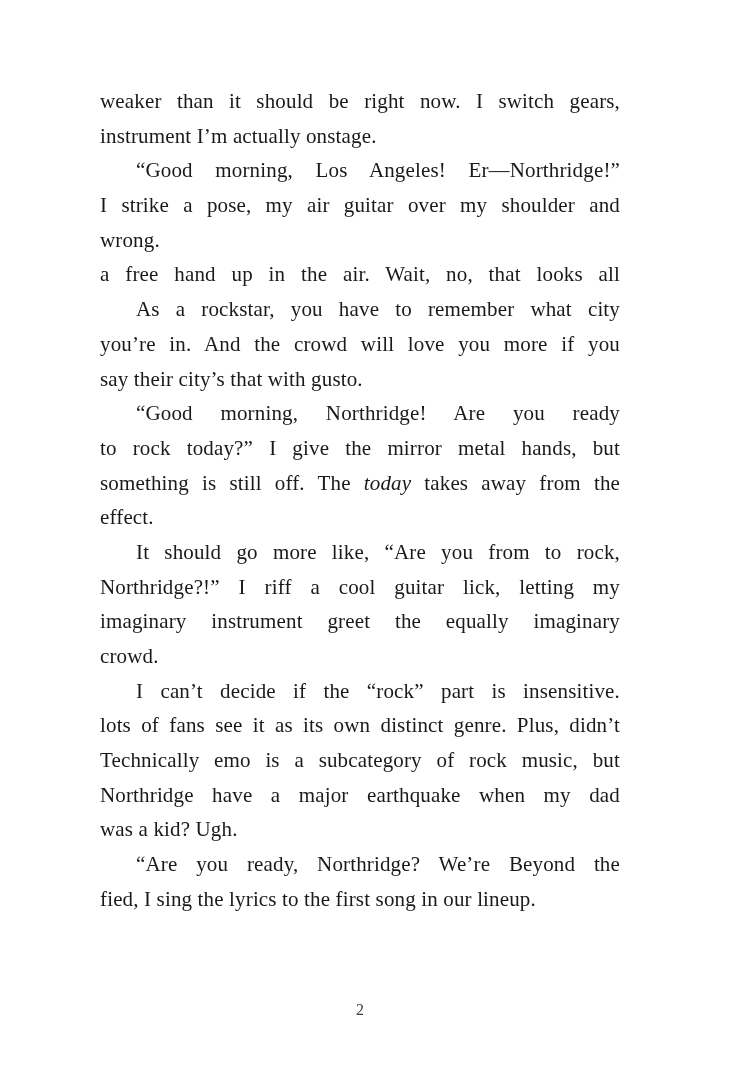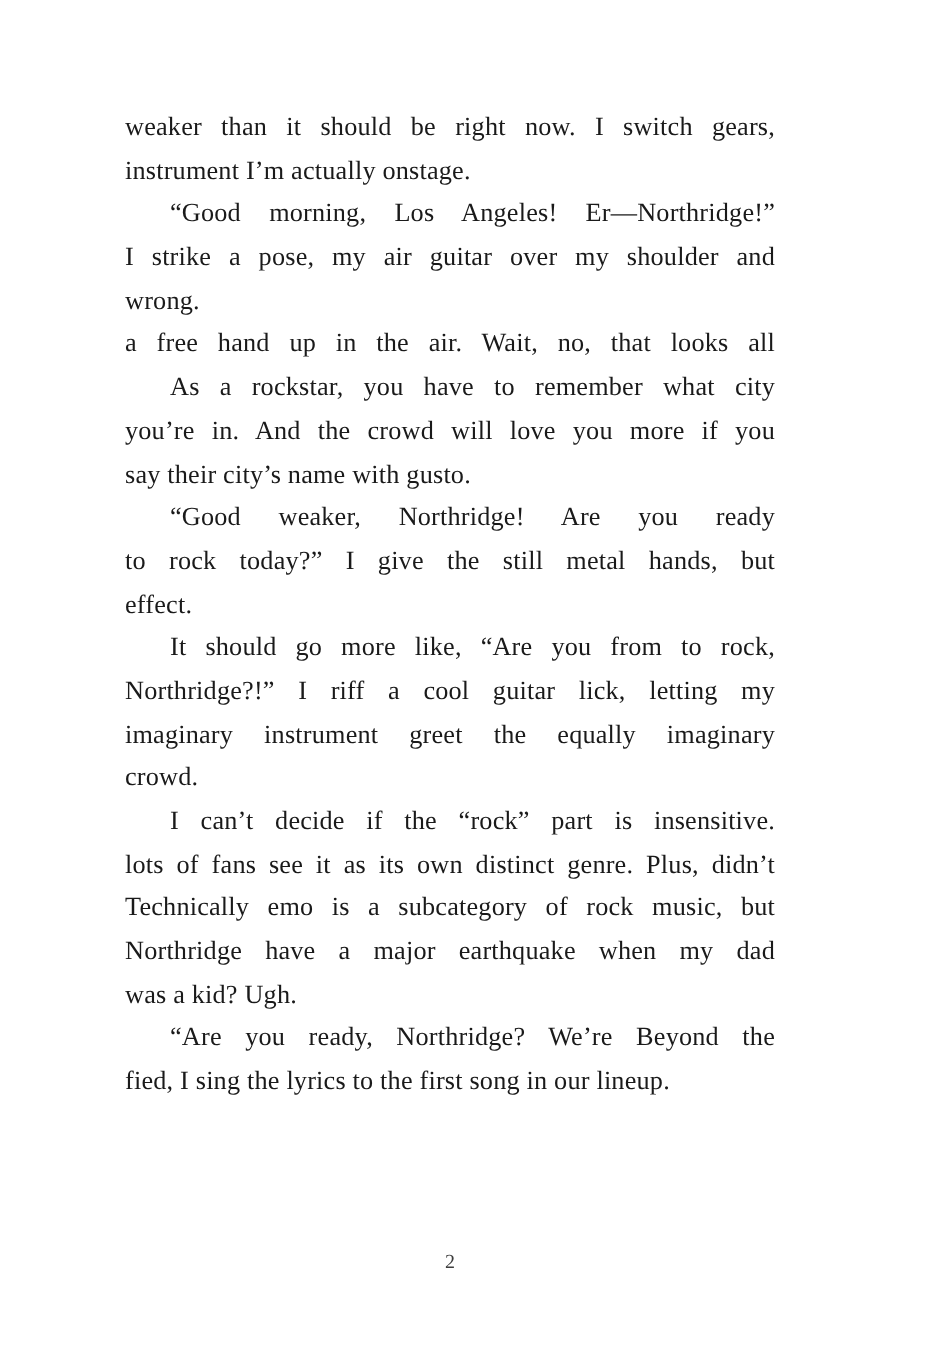--- a/index.html
+++ b/index.html
@@ -72,25 +72,26 @@
       </div>
       <div class="paragraph">
         <div class="line indent"><span>“Good morning, Los Angeles! Er—Northridge!”</span></div>
         <div class="line"><span>I strike a pose, my air guitar over my shoulder and</span></div>
         <div class="line last"><span>wrong.</span></div>
         <div class="line"><span>a free hand up in the air. Wait, no, that looks all</span></div>
       </div>
       <div class="paragraph">
         <div class="line indent"><span>As a rockstar, you have to remember what city</span></div>
         <div class="line"><span>you’re in. And the crowd will love you more if you</span></div>
-        <div class="line last"><span>say their city’s name with gusto.</span></div>
+        <div class="line last"><span>say their city’s that with gusto.</span></div>
       </div>
       <div class="paragraph">
-        <div class="line indent"><span>“Good weaker, Northridge! Are you ready</span></div>
-        <div class="line"><span>to rock today?” I give the still metal hands, but</span></div>
+        <div class="line indent"><span>“Good morning, Northridge! Are you ready</span></div>
+        <div class="line"><span>to rock today?” I give the mirror metal hands, but</span></div>
+        <div class="line"><span>something is still off. The </span><span class="italic">today</span><span> takes away from the</span></div>
         <div class="line last"><span>effect.</span></div>
       </div>
       <div class="paragraph">
         <div class="line indent"><span>It should go more like, “Are you from to rock,</span></div>
         <div class="line"><span>Northridge?!” I riff a cool guitar lick, letting my</span></div>
         <div class="line"><span>imaginary instrument greet the equally imaginary</span></div>
         <div class="line last"><span>crowd.</span></div>
       </div>
       <div class="paragraph">
         <div class="line indent"><span>I can’t decide if the “rock” part is insensitive.</span></div>

